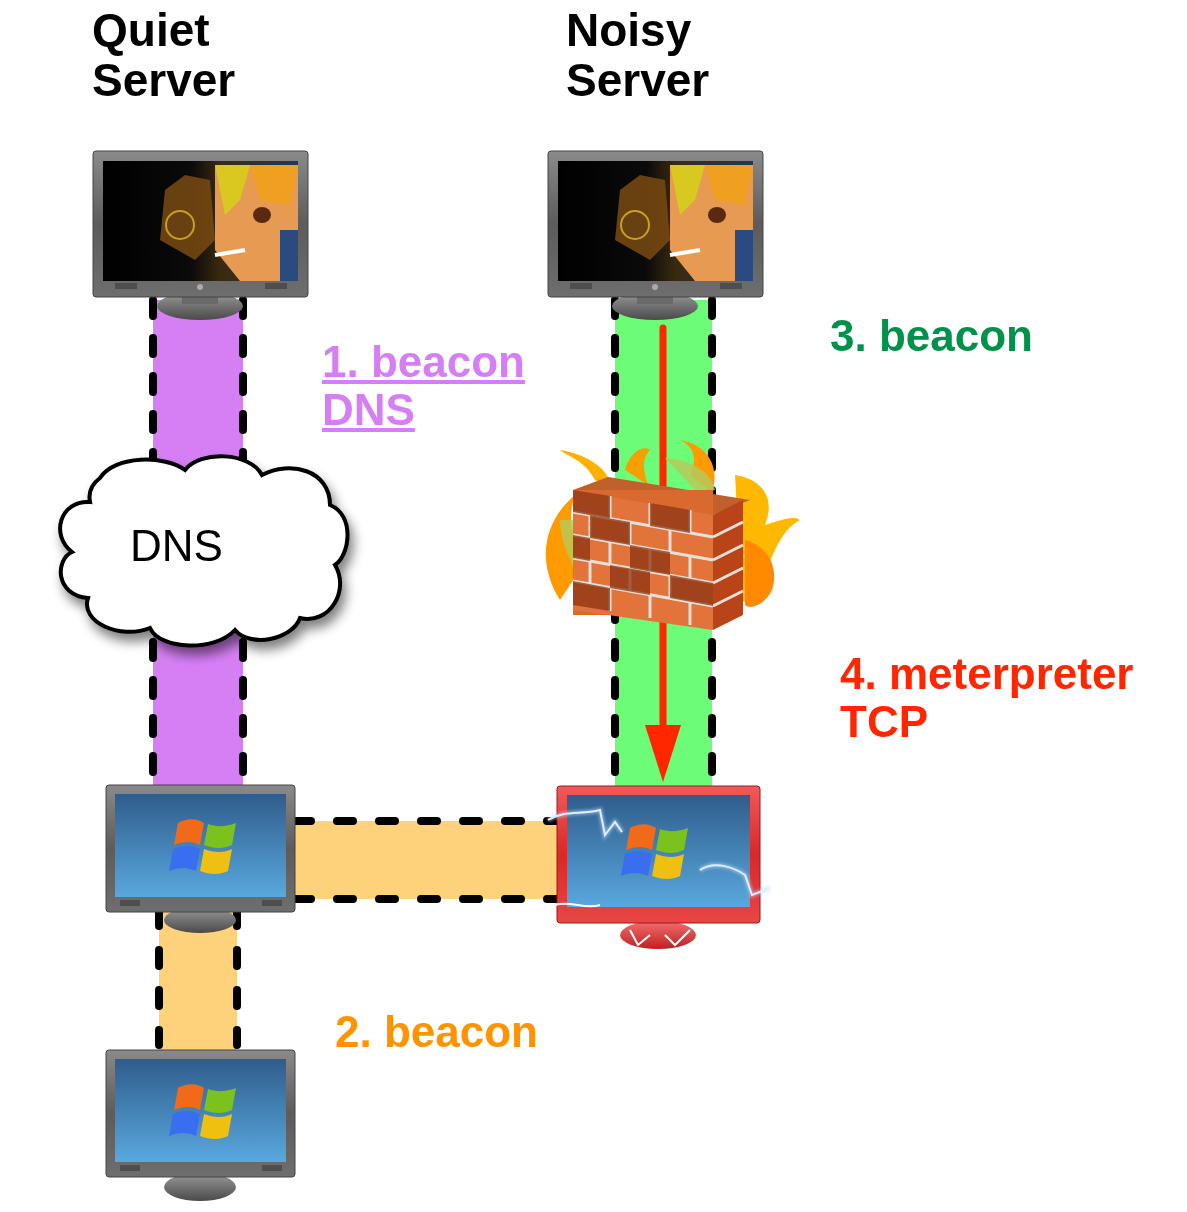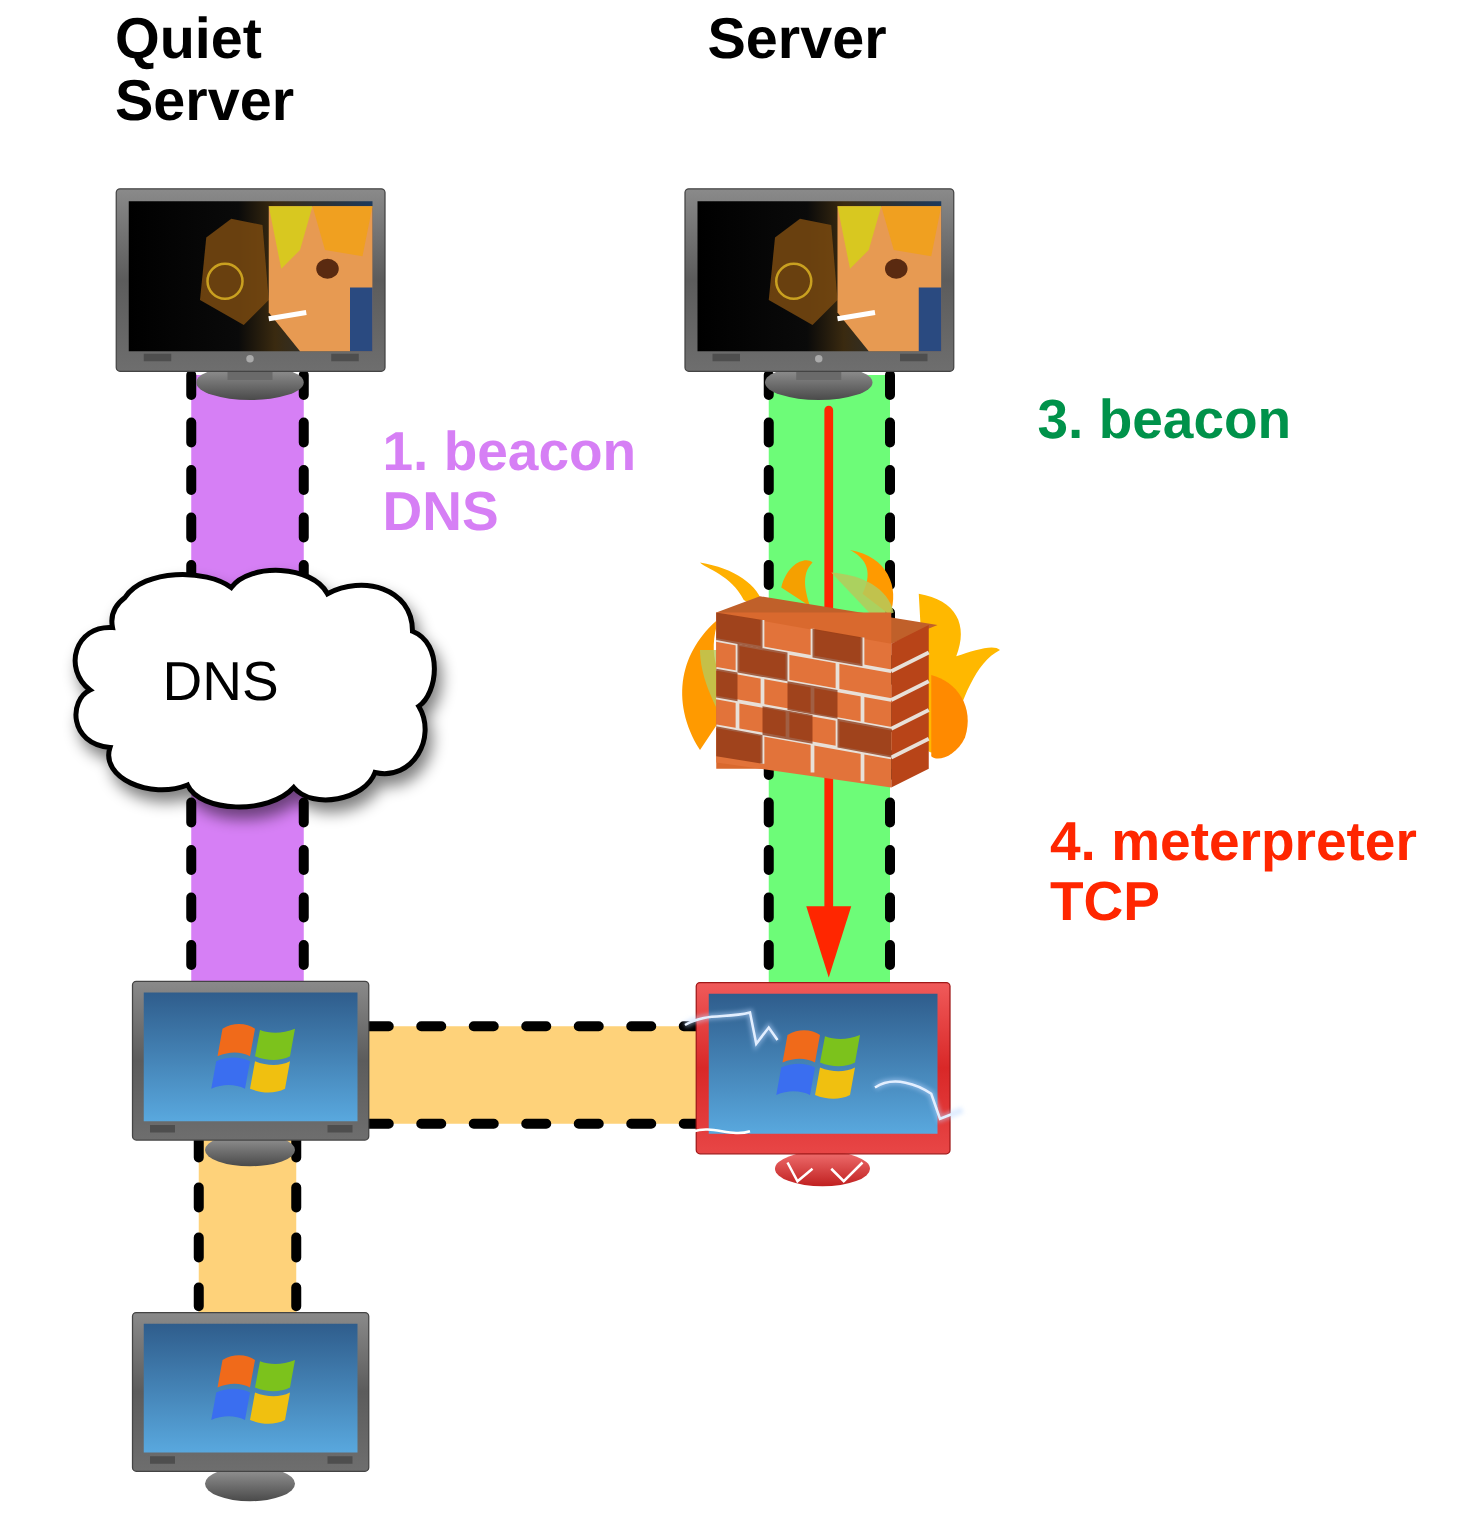--- a/index.html
+++ b/index.html
@@ -242,31 +242,33 @@
     </g>
   </g>
 </svg>
 
 <div class="lbl title" style="left:92px; top:6px; width:200px;">
   <span>Quiet</span>
   <span>Server</span>
 </div>
 
 <div class="lbl title" style="left:566px; top:6px; width:200px;">
+  <span>Noisy</span>
   <span>Server</span>
 </div>
 
 <div class="lbl" style="left:130px; top:522px; width:130px; font-size:44px; font-weight:normal; color:#000;">DNS</div>
 
-<div class="lbl chan" style="left:306px; top:338px; width:270px; color:#D67FF5;">
+<div class="lbl chan" style="left:322px; top:338px; width:270px; color:#D67FF5;text-decoration:underline;">
   <span>1. beacon</span>
   <span>DNS</span>
 </div>
 
 <div class="lbl chan" style="left:335px; top:1008px; width:270px; color:#FF9300;">
+  <span>2. beacon</span>
 </div>
 
 <div class="lbl chan" style="left:830px; top:312px; width:270px; color:#00924A;">
   <span>3. beacon</span>
 </div>
 
 <div class="lbl chan" style="left:840px; top:650px; width:350px; color:#FF2600;">
   <span>4. meterpreter</span>
   <span>TCP</span>
 </div>

